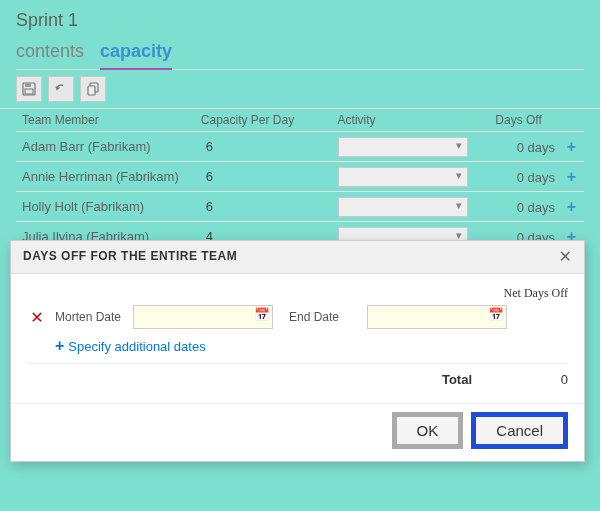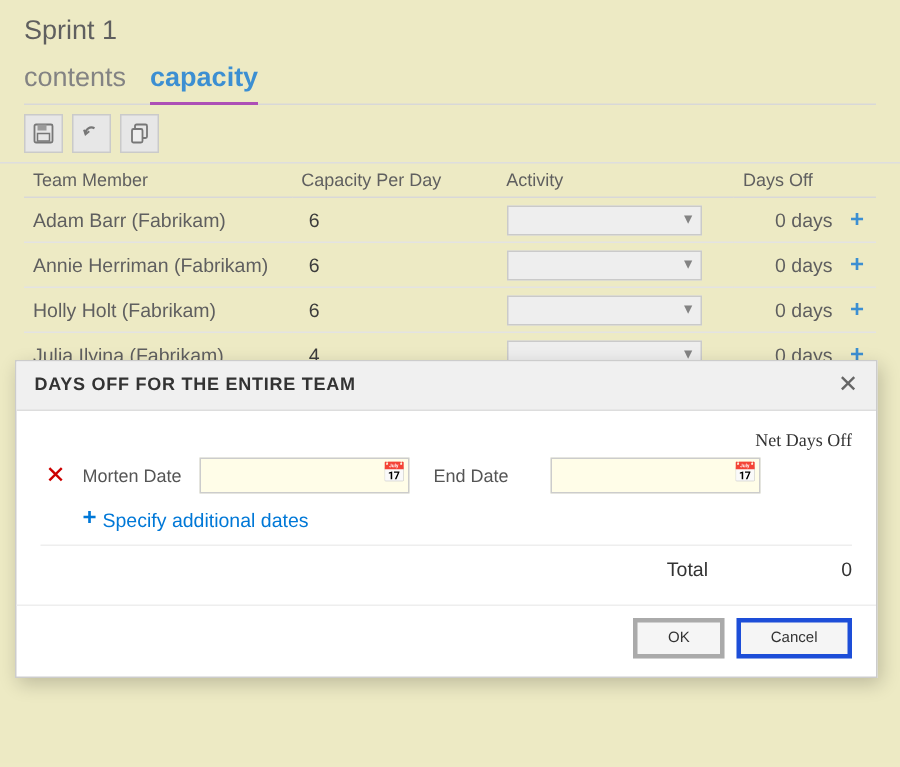--- a/index.html
+++ b/index.html
@@ -8,21 +8,21 @@
       font-size: 13px;
       background: #fff;
       width: 600px;
       height: 511px;
       overflow: hidden;
       color: #333;
     }
     .main-container {
       width: 600px;
       height: 511px;
-      background: #fef9c3;
+      background: #5eead4;
       position: relative;
     }
     
     .sprint-header {
       padding: 10px 16px 0 16px;
     }
     .sprint-title {
       font-size: 18px;
       font-weight: 400;
       color: #333;
@@ -284,39 +284,39 @@
       display: flex;
       justify-content: flex-end;
       align-items: center;
       padding: 8px 0 4px 0;
       border-top: 1px solid #eee;
       margin-top: 4px;
       gap: 16px;
     }
     .total-label {
       font-size: 13px;
-      font-weight: 400;
+      font-weight: 700;
     }
     .total-value {
       font-size: 13px;
       width: 80px;
       text-align: right;
     }
     .dialog-footer {
       display: flex;
       justify-content: flex-end;
       gap: 8px;
       padding: 8px 16px 12px 16px;
       border-top: 1px solid #eee;
     }
     .footer-btn {
       padding: 5px 20px;
-      font-size: 10px;
-      cursor: pointer;
-      border: 3px solid #1d4ed8;
+      font-size: 15px;
+      cursor: pointer;
+      border: 5px solid #1d4ed8;
       background: #f5f5f5;
       color: #333;
     }
     .footer-btn.primary {
       background: #f5f5f5;
       border-color: #aaa;
     }
   </style>
 </head>
 <body>

